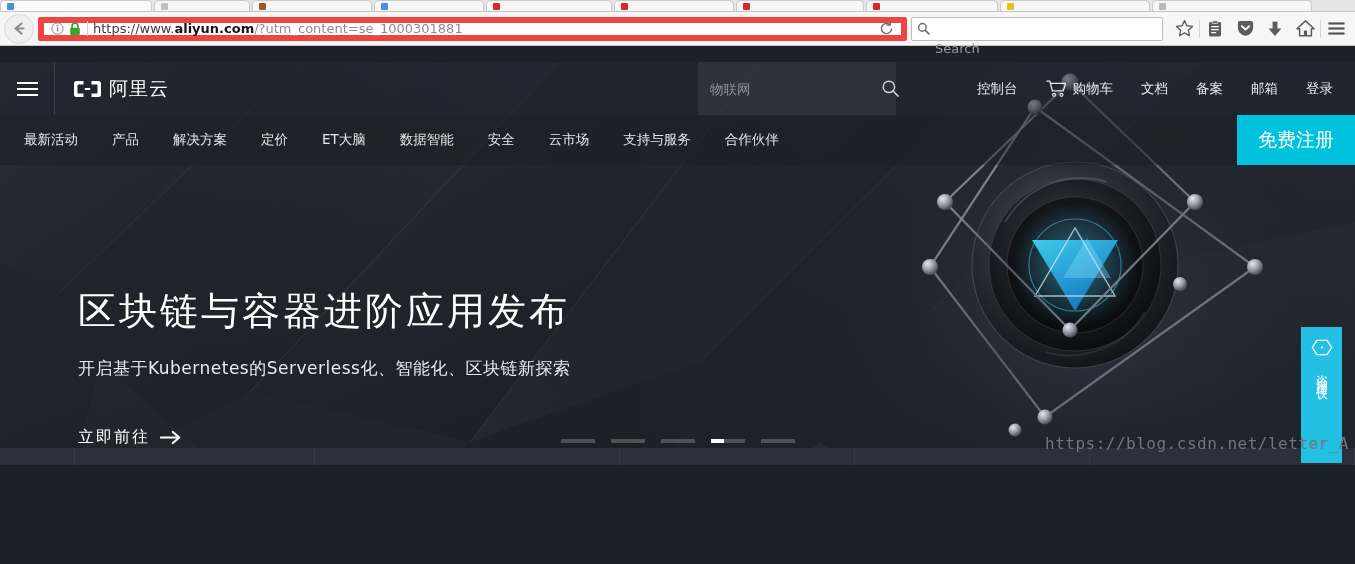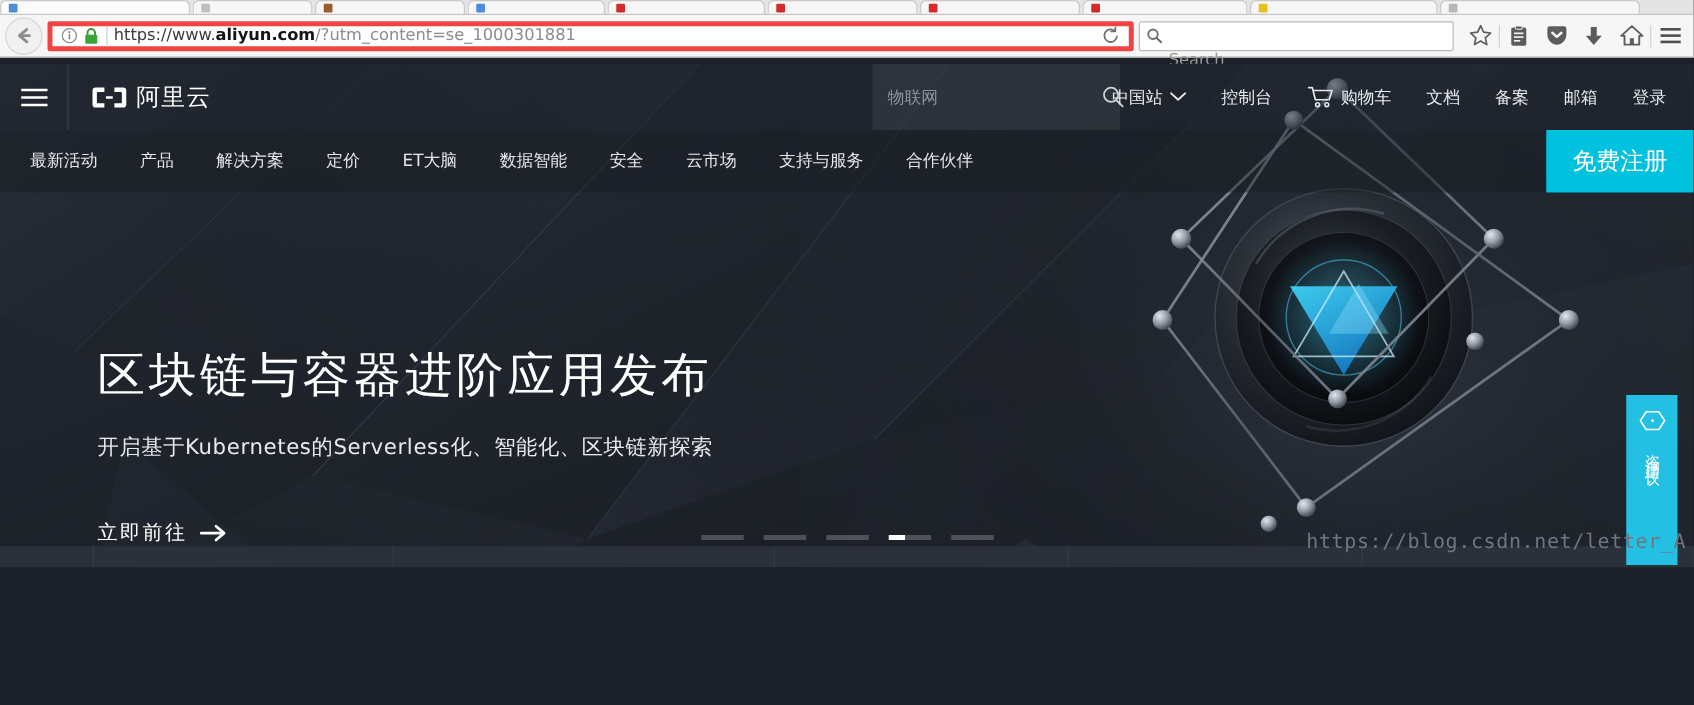--- a/index.html
+++ b/index.html
@@ -38,22 +38,22 @@
   }
   #back-button {
     width: 30px; height: 30px; margin-left: 4px;
     border-radius: 50%; border: 1px solid #d8d8d8;
     background: #f0f0f0;
     display: flex; align-items: center; justify-content: center;
     flex: none;
   }
   #urlbar {
     flex: 1 1 auto; height: 24px; margin: 12px 4px;
-    background: #fff; border: 4px solid #ef4444; border-radius: 2px;
-    display: flex; padding: 0 4px;
+    background: #fff; border: 6px solid #ef4444; border-radius: 2px;
+    display: flex; align-items: center; padding: 0 4px;
     min-width: 0;
   }
   .ub-icon { width: 18px; display: flex; align-items: center; justify-content: center; flex: none; }
   #urlbar .sep { width: 1px; height: 15px; background: #d0d0d0; margin: 0 5px 0 3px; flex: none; }
   #url-text {
     flex: 1 1 auto; font-size: 13px; color: #8c8c8c;
     white-space: nowrap; overflow: hidden;
     font-family: "DejaVu Sans", sans-serif;
   }
   #url-text b { color: #141414; font-weight: 700; }
@@ -67,21 +67,21 @@
   }
   #search-placeholder { font-size: 13px; color: #9a9a9a; margin-left: 5px; font-family:"DejaVu Sans",sans-serif;margin-top:39px;}
   .tb-icon {
     width: 30px; height: 30px; flex: none;
     display: flex; align-items: center; justify-content: center;
   }
   .tb-sep { width: 1px; height: 18px; background: #d4d4d4; flex: none; }
 
   
   #page {
-    position: absolute; left: 0; top: 51px; width: 1355px; height: 403px;
+    position: absolute; left: 0; top: 62px; width: 1355px; height: 403px;
     overflow: hidden;
     background: #191c24;
   }
   
   .facet { position: absolute; pointer-events: none; }
 
   
   #ali-header {
     position: absolute; left: 0; top: 0; width: 1355px; height: 53px;
     display: flex; align-items: center;
@@ -469,28 +469,20 @@
       <input id="hdr-search-input" type="text" placeholder="物联网" style="">
       <span style="display:flex;">
         <svg width="19" height="19" viewBox="0 0 20 20">
           <circle cx="8.3" cy="8.3" r="6" fill="none" stroke="#cfd4db" stroke-width="1.5"></circle>
           <path d="M12.7 12.7 L18 18" stroke="#cfd4db" stroke-width="1.6" stroke-linecap="round"></path>
         </svg>
       </span>
     </div>
 
     <div id="hdr-right">
-      <div class="hdr-link">
-        <span>中国站</span>
-        <span style="display:flex;">
-          <svg width="13" height="9" viewBox="0 0 14 9">
-            <path d="M1 1.5 L7 7 L13 1.5" fill="none" stroke="#e6e9ee" stroke-width="1.7" stroke-linecap="round" stroke-linejoin="round"></path>
-          </svg>
-        </span>
-      </div>
       <a class="hdr-link">
         <span>控制台</span>
       </a>
       <a class="hdr-link">
         <span style="display:flex;">
           <svg width="21" height="18" viewBox="0 0 22 19">
             <path d="M0.8 1.2 H4 L6.6 11.4 H17.2" fill="none" stroke="#e6e9ee" stroke-width="1.4" stroke-linecap="round" stroke-linejoin="round"></path>
             <path d="M5.4 3.6 H20.6 L18.2 11.4" fill="none" stroke="#e6e9ee" stroke-width="1.4" stroke-linecap="round" stroke-linejoin="round"></path>
             <circle cx="8.4" cy="15.6" r="1.6" fill="none" stroke="#e6e9ee" stroke-width="1.3"></circle>
             <circle cx="16.2" cy="15.6" r="1.6" fill="none" stroke="#e6e9ee" stroke-width="1.3"></circle>

